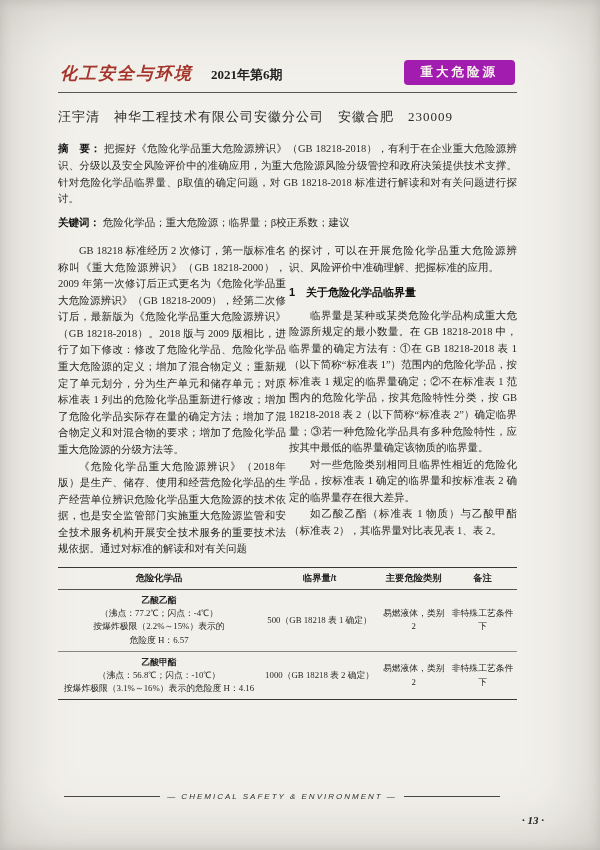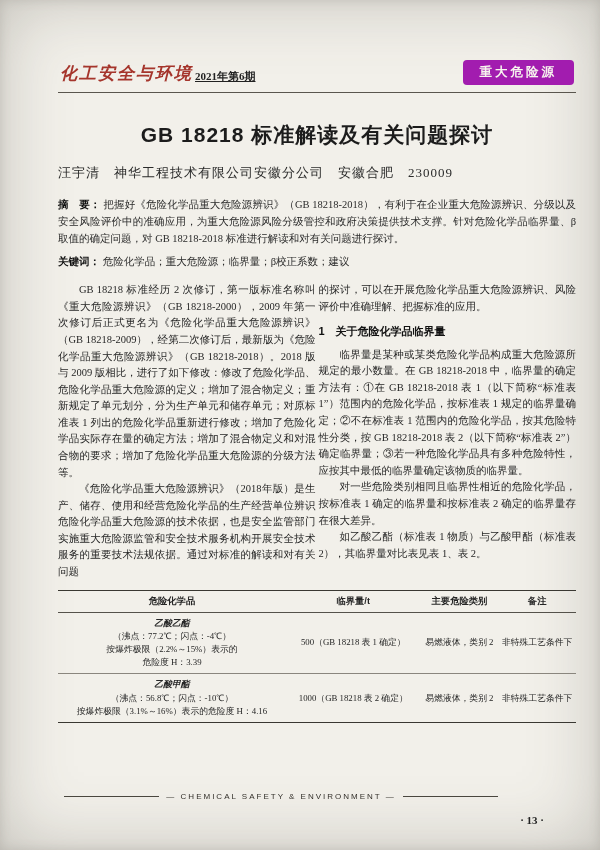--- a/index.html
+++ b/index.html
@@ -3,29 +3,29 @@
 <meta charset="utf-8">
 <style>
   * { margin:0; padding:0; box-sizing:border-box; }
   html,body { width:600px; height:850px; }
   body { background:#c9c6c0; font-family:"Liberation Serif", serif; }
 
   .page {
     width:600px; height:850px; position:relative; overflow:hidden;
     background:#f2f0ea;
     box-shadow: inset 0 0 70px rgba(90,85,75,.30), inset 0 0 12px rgba(90,85,75,.18);
-    padding:60px 24px 0 58px;
+    padding:60px 83px 0 58px;
     color:#262626;
   }
 
   
   .masthead { display:flex; align-items:flex-end; justify-content:space-between; padding:0 2px 7px 2px; }
   .mast-left { display:flex; align-items:flex-end; }
   .logo { font-size:17px; color:#a5352c; font-weight:bold; font-style:italic; letter-spacing:2px; }
-  .issue { font-size:11px; font-weight:bold; margin-left:2px; color:#222; padding-bottom:1px;text-decoration:underline; }
+  .issue { font-size:13px; font-weight:bold; margin-left:18px; color:#222; padding-bottom:1px; }
   .badge {
     background:#a21caf; color:#f7f4ee; font-family:"Liberation Sans", sans-serif;
     font-size:12.5px; font-weight:bold; padding:4px 17px; border-radius:4px; letter-spacing:3px;
   }
   .rule { border-top:1px solid #5a564e; }
 
   
   .title { text-align:center; font-family:"Liberation Sans", sans-serif; font-weight:700;
            font-size:21px; color:#1c1c1c; margin-top:28px; letter-spacing:1px; }
   .author { text-align:left; font-size:13px; margin-top:15px; color:#2a2a2a; letter-spacing:1px; }
@@ -46,45 +46,44 @@
   
   .table-block { margin-top:9px; }
   .table-caption { text-align:center; font-family:"Liberation Sans", sans-serif; font-weight:bold;
                    font-size:10px; color:#1d1d1d; }
   table { width:100%; border-collapse:collapse; margin-top:5px; font-size:8.8px; color:#262626;
           border-top:1.6px solid #3a3832; border-bottom:1.6px solid #3a3832; }
   th { font-weight:bold; padding:4px 2px; border-bottom:1px solid #55524b; font-size:9.3px;
        font-family:"Liberation Sans", sans-serif; text-align:center; }
   td { text-align:center; vertical-align:middle; padding:4px 3px; line-height:1.5; }
   tbody tr.row-divider td { border-bottom:1px solid #8a867e; }
-  .chem-name { font-weight:bold;font-style:italic; }
+  .chem-name { font-weight:bold; }
   col.c1 { width:44%; } col.c2 { width:26%; } col.c3 { width:15%; } col.c4 { width:15%; }
 
   
-  .footer { position:absolute; left:64px; right:56px; bottom:24px; display:flex; align-items:center; }
+  .footer { position:absolute; left:64px; right:56px; bottom:24px; display:flex; align-items:center;font-style:italic; }
   .fline { height:1px; background:#4a473f; flex:1; }
   .fjournal { font-family:"Liberation Sans", sans-serif; font-size:8px; letter-spacing:2px;
               margin:0 7px; color:#33302a; white-space:nowrap; }
   .pagenum { margin-left:22px; font-size:11px; font-weight:bold; color:#222; white-space:nowrap;margin-top:48px; }
 </style>
 </head>
 <body>
 
 <div class="page">
 
   <header class="masthead">
     <div class="mast-left">
       <span class="logo">化工安全与环境</span>
       <span class="issue">2021年第6期</span>
     </div>
     <span class="badge">重大危险源</span>
   </header>
   <div class="rule"></div>
 
-  <h1 class="title">GB 18218 标准解读及有关问题探讨</h1>
   <div class="author">汪宇清　神华工程技术有限公司安徽分公司　安徽合肥　230009</div>
 
   <p class="abstract">
     <b>摘　要：</b>
     <span>把握好《危险化学品重大危险源辨识》（GB 18218-2018），有利于在企业重大危险源辨识、分级以及安全风险评价中的准确应用，为重大危险源风险分级管控和政府决策提供技术支撑。针对危险化学品临界量、β取值的确定问题，对 GB 18218-2018 标准进行解读和对有关问题进行探讨。</span>
   </p>
 
   <p class="keywords">
     <b>关键词：</b>
     <span>危险化学品；重大危险源；临界量；β校正系数；建议</span>
@@ -119,21 +118,21 @@
           <th>主要危险类别</th>
           <th>备注</th>
         </tr>
       </thead>
       <tbody>
         <tr class="row-divider">
           <td>
             <div class="chem-name">乙酸乙酯</div>
             <div>（沸点：77.2℃；闪点：-4℃）</div>
             <div>按爆炸极限（2.2%～15%）表示的</div>
-            <div>危险度 H：3.39</div>
+            <div>危险度 H：6.57</div>
           </td>
           <td>500（GB 18218 表 1 确定）</td>
           <td>易燃液体，类别 2</td>
           <td>非特殊工艺条件下</td>
         </tr>
         <tr>
           <td>
             <div class="chem-name">乙酸甲酯</div>
             <div>（沸点：56.8℃；闪点：-10℃）</div>
             <div>按爆炸极限（3.1%～16%）表示的危险度 H：4.16</div>

